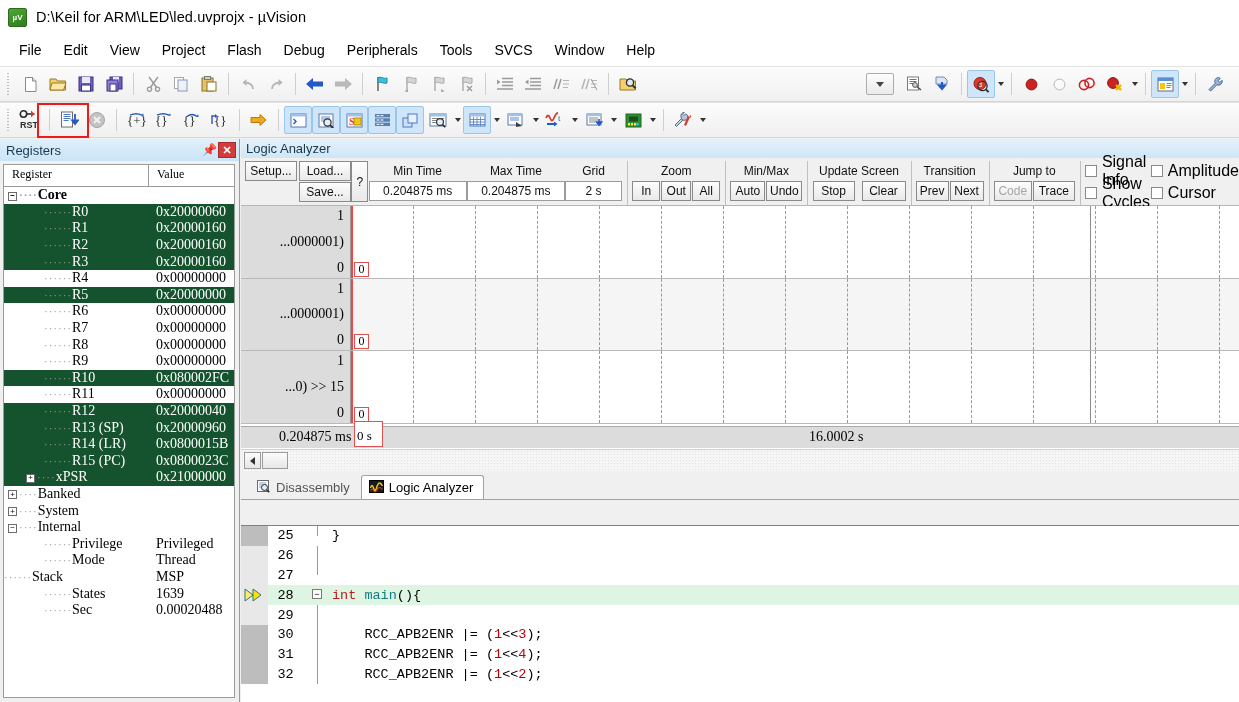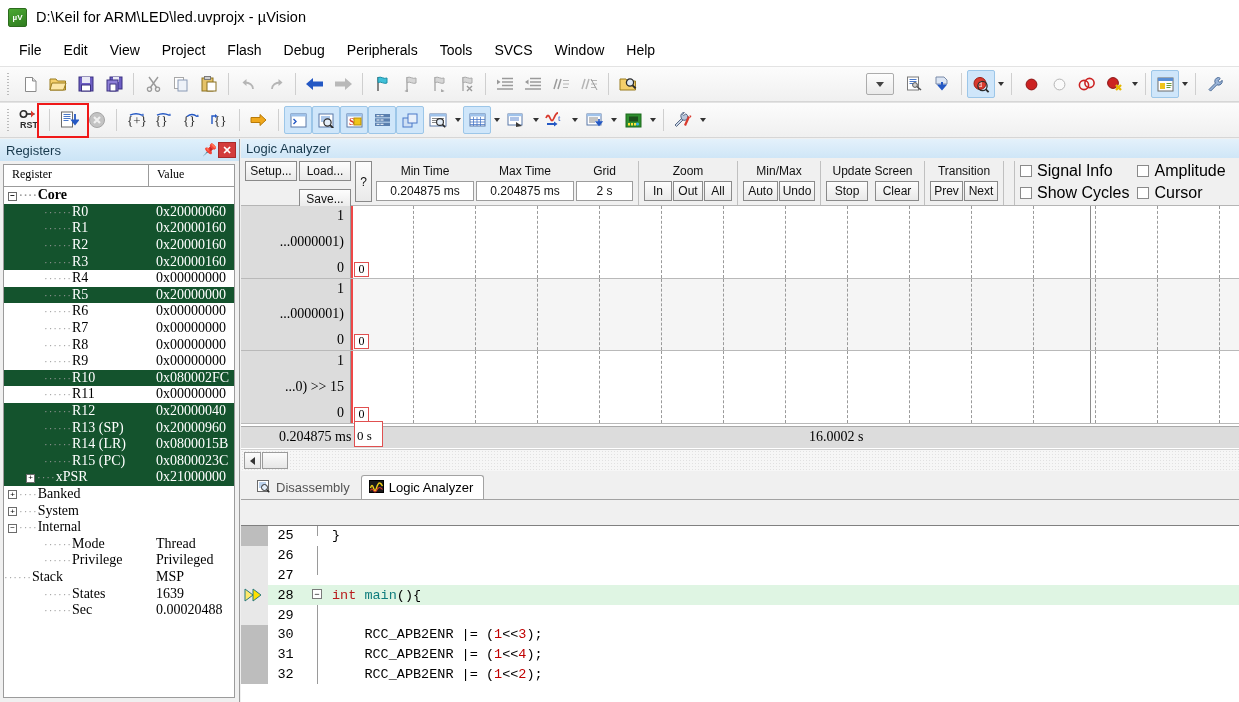--- a/index.html
+++ b/index.html
@@ -805,26 +805,26 @@
           <div class="rrow">
             <span class="nm" style="padding-left: 4px;"><span class="tgl">+</span><span class="dots">····</span><span>Banked</span></span>
           </div>
           <div class="rrow">
             <span class="nm" style="padding-left: 4px;"><span class="tgl">+</span><span class="dots">····</span><span>System</span></span>
           </div>
           <div class="rrow">
             <span class="nm" style="padding-left: 4px;"><span class="tgl">−</span><span class="dots">····</span><span>Internal</span></span>
           </div>
           <div class="rrow">
+            <span class="nm" style="padding-left: 40px;"><span class="dots">······</span><span>Privilege</span></span>
+            <span class="vl">Privileged</span>
+          </div>
+          <div class="rrow">
             <span class="nm" style="padding-left: 40px;"><span class="dots">······</span><span>Mode</span></span>
             <span class="vl">Thread</span>
-          </div>
-          <div class="rrow">
-            <span class="nm" style="padding-left: 40px;"><span class="dots">······</span><span>Privilege</span></span>
-            <span class="vl">Privileged</span>
           </div>
           <div class="rrow">
             <span class="nm" style=""><span class="dots">······</span><span>Stack</span></span>
             <span class="vl">MSP</span>
           </div>
           <div class="rrow">
             <span class="nm" style="padding-left: 40px;"><span class="dots">······</span><span>States</span></span>
             <span class="vl">1639</span>
           </div>
           <div class="rrow">
@@ -835,21 +835,21 @@
     </div>
   </div>
 
   <div class="la-panel">
     <div class="la-caption">
       <span>Logic Analyzer</span>
     </div>
 
     <div class="la-toolbar">
 
-      <div class="la-grp" style="gap:8px;">
+      <div class="la-grp" style="gap:1px;">
         <div style="display:flex;gap:2px;">
           <div class="wbtn" style="width:52px">Setup...</div>
           <div class="wbtn" style="width:52px">Load...</div>
         </div>
         <div style="display:flex;gap:2px;justify-content:flex-end;">
           <div class="wbtn" style="width:52px">Save...</div>
         </div>
       </div>
       <div style="width:4px"></div>
       <div class="wbtn" style="width:17px;height:41px;">?</div>
@@ -902,20 +902,27 @@
 
       <div class="la-grp">
         <div class="lbl">Transition</div>
         <div style="display:flex;gap:1px;">
           <div class="wbtn" style="width:33px">Prev</div>
           <div class="wbtn" style="width:34px">Next</div>
         </div>
       </div>
       <div class="vsep"></div>
 
+      <div class="la-grp">
+        <div class="lbl">Jump to</div>
+        <div style="display:flex;gap:1px;">
+          <div class="wbtn dis" style="width:38px">Code</div>
+          <div class="wbtn" style="width:42px">Trace</div>
+        </div>
+      </div>
       <div class="vsep"></div>
 
       <div class="la-grp" style="gap:2px;">
         <div class="cbrow">
           <div class="cbox"></div>
           <span>Signal Info</span>
         </div>
         <div class="cbrow">
           <div class="cbox"></div>
           <span>Show Cycles</span>

